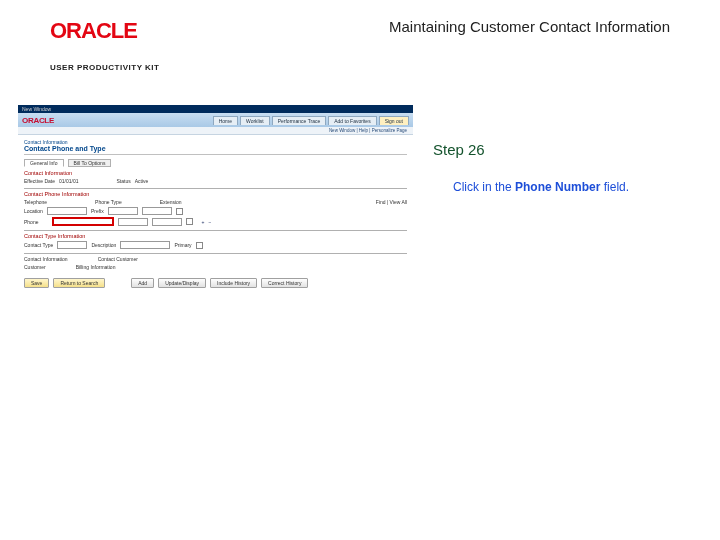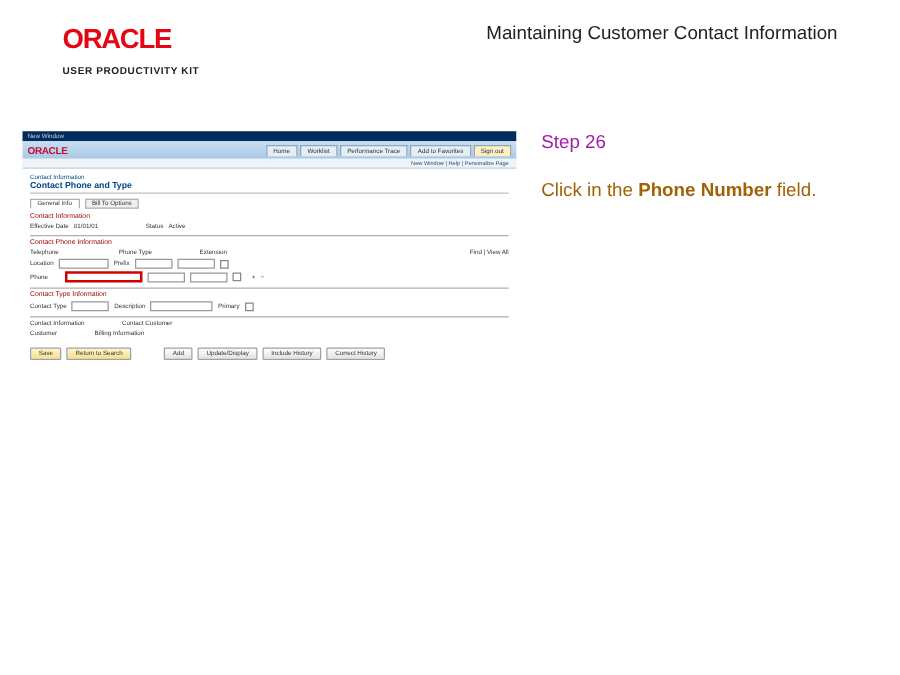--- a/index.html
+++ b/index.html
@@ -26,21 +26,21 @@
     font-family: Arial, sans-serif;
     font-weight: bold;
     font-size: 22px;
     letter-spacing: -1px;
     color: #e30613;
   }
   .brand-sub {
     font-size: 8px;
     letter-spacing: 0.5px;
     color: #222;
-    margin-top: 8px;
+    margin-top: 19px;
     font-weight: bold;
   }
   .doc-title {
     margin-left: auto;
     font-size: 15px;
     color: #222;
     padding-right: 30px;
     text-align: right;
   }
   .content-row {
@@ -183,26 +183,28 @@
   .ck {
     width: 7px; height: 7px; border:1px solid #888; background:#fff; display:inline-block;
   }
   
   .instr {
     padding-left: 20px;
     flex: 1;
   }
   .step-no {
     font-size: 15px;
-    color: #a21caf;
+    color: #14532d;
     margin-bottom: 22px;
+    margin-top: 36px;
   }
   .step-text {
-    font-size: 15px;
-    color: #a16207;
+    font-size: 12px;
+    color: #1d4ed8;
+    margin-left: 20px;
   }
   .step-text b { font-weight: bold; }
 </style>
 </head>
 <body>
 
 <div class="page-header">
   <div class="brand">
     <div class="brand-logo">ORACLE</div>
     <div class="brand-sub">USER PRODUCTIVITY KIT</div>

